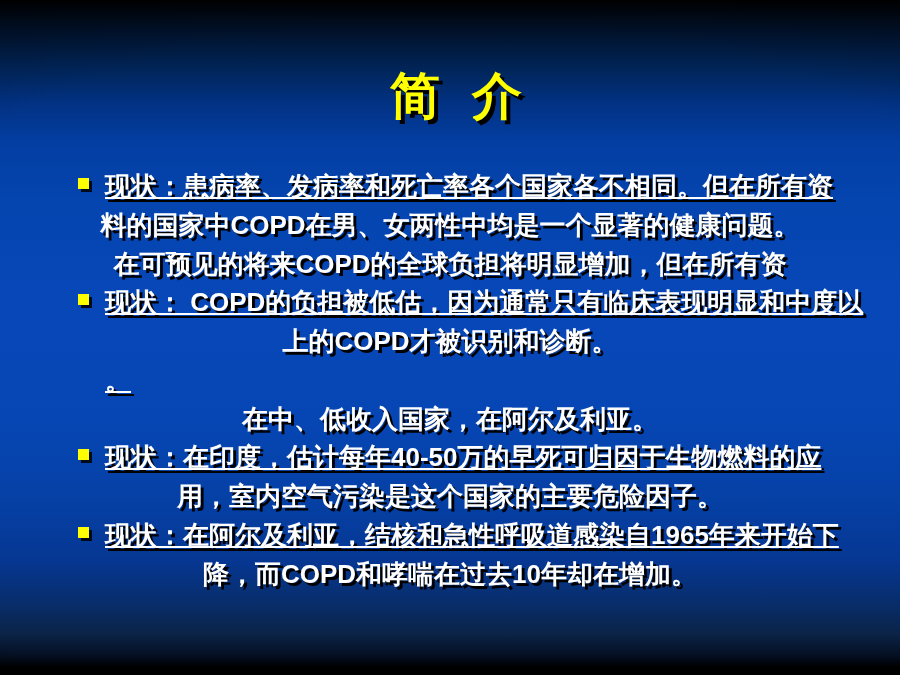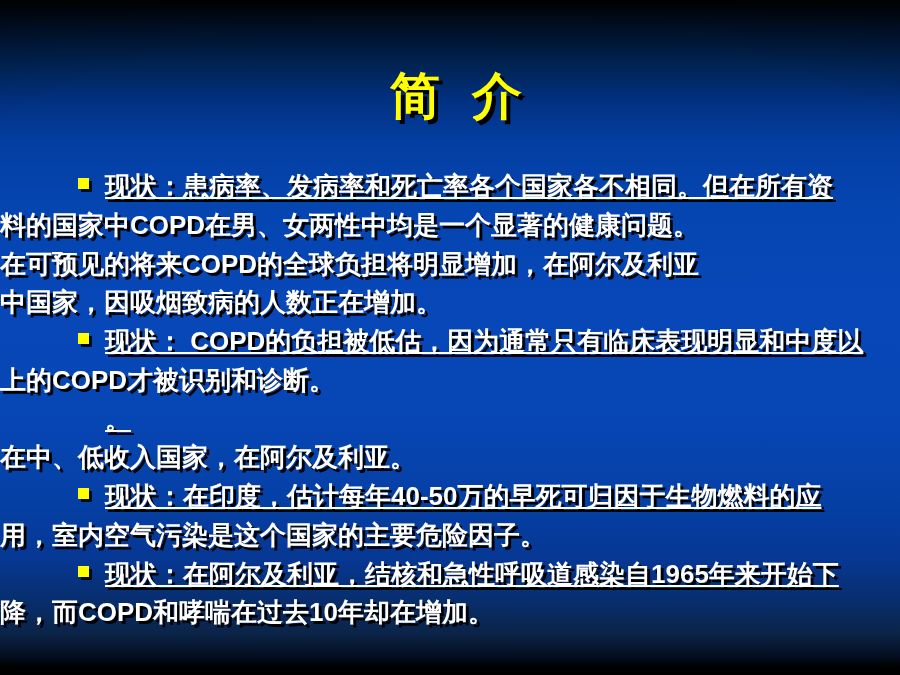--- a/index.html
+++ b/index.html
@@ -60,42 +60,41 @@
     text-shadow:3px 3px 0 #000000;
   }
   .bullet-item{margin:0;}
   .bullet-item:nth-of-type(2){}
   .line{
     position:relative;
     white-space:nowrap;
   }
   .line.first,
   .line.hang{padding-left:105px;text-decoration:underline;}
-  .line.cont{}
+  .line.cont{text-align:center;}
   .marker{
     position:absolute;
     left:78px;
     top:11px;
     width:11px;
     height:11px;
     background:var(--marker-color,#ffff00);
     box-shadow:3px 3px 0 rgba(0,0,0,0.85);
   }
 </style>
 </head>
 <body>
 
 <div class="slide" style="--title-color: #ffff00; --marker-color: #ffff00; --body-color: #ffffff;">
   <div class="title">简 介</div>
   <div class="content" id="bullets">
       <div class="bullet-item">
         <div class="line first"><span class="marker"></span><span>现状：患病率、发病率和死亡率各个国家各不相同。但在所有资</span></div>
         <div class="line cont"><span>料的国家中COPD在男、女两性中均是一个显著的健康问题。</span></div>
-        <div class="line cont"><span>在可预见的将来COPD的全球负担将明显增加，在阿尔及利亚</span></div>
-        <div class="line cont"><span>中国家，因吸烟致病的人数正在增加。</span></div>
+        <div class="line cont"><span>在可预见的将来COPD的全球负担将明显增加，但在所有资</span></div>
       </div>
       <div class="bullet-item">
         <div class="line first"><span class="marker"></span><span>现状： COPD的负担被低估，因为通常只有临床表现明显和中度以</span></div>
         <div class="line cont"><span>上的COPD才被识别和诊断。</span></div>
       </div>
       <div class="bullet-item">
         <div class="line hang"><span>。</span></div>
         <div class="line cont"><span>在中、低收入国家，在阿尔及利亚。</span></div>
       </div>
       <div class="bullet-item">

